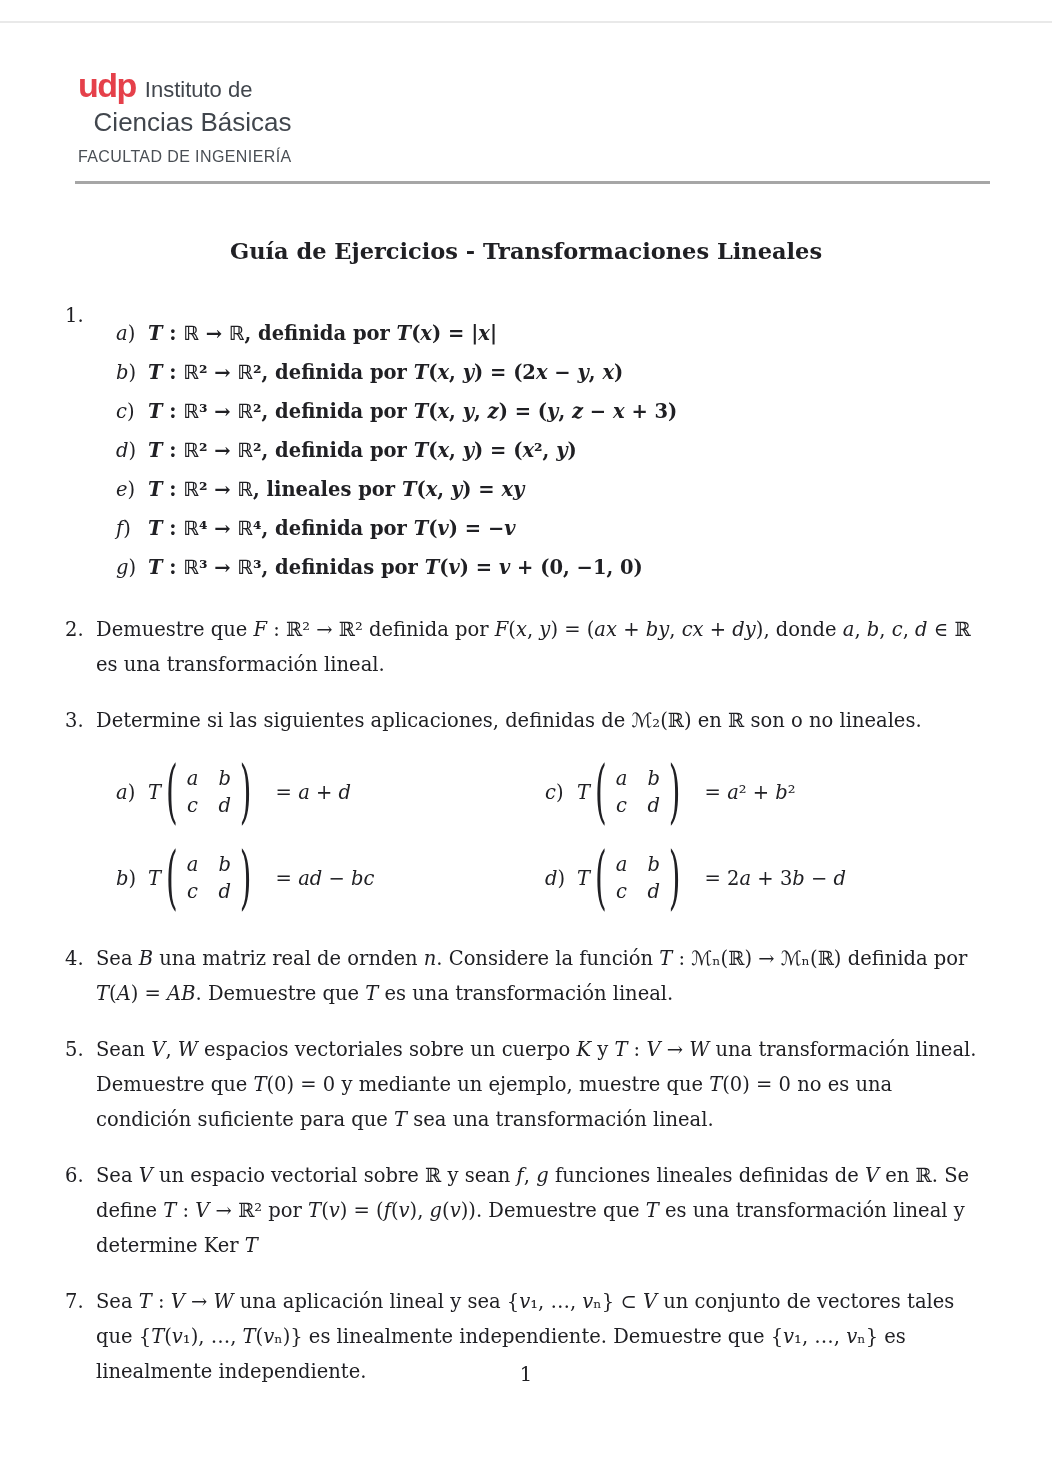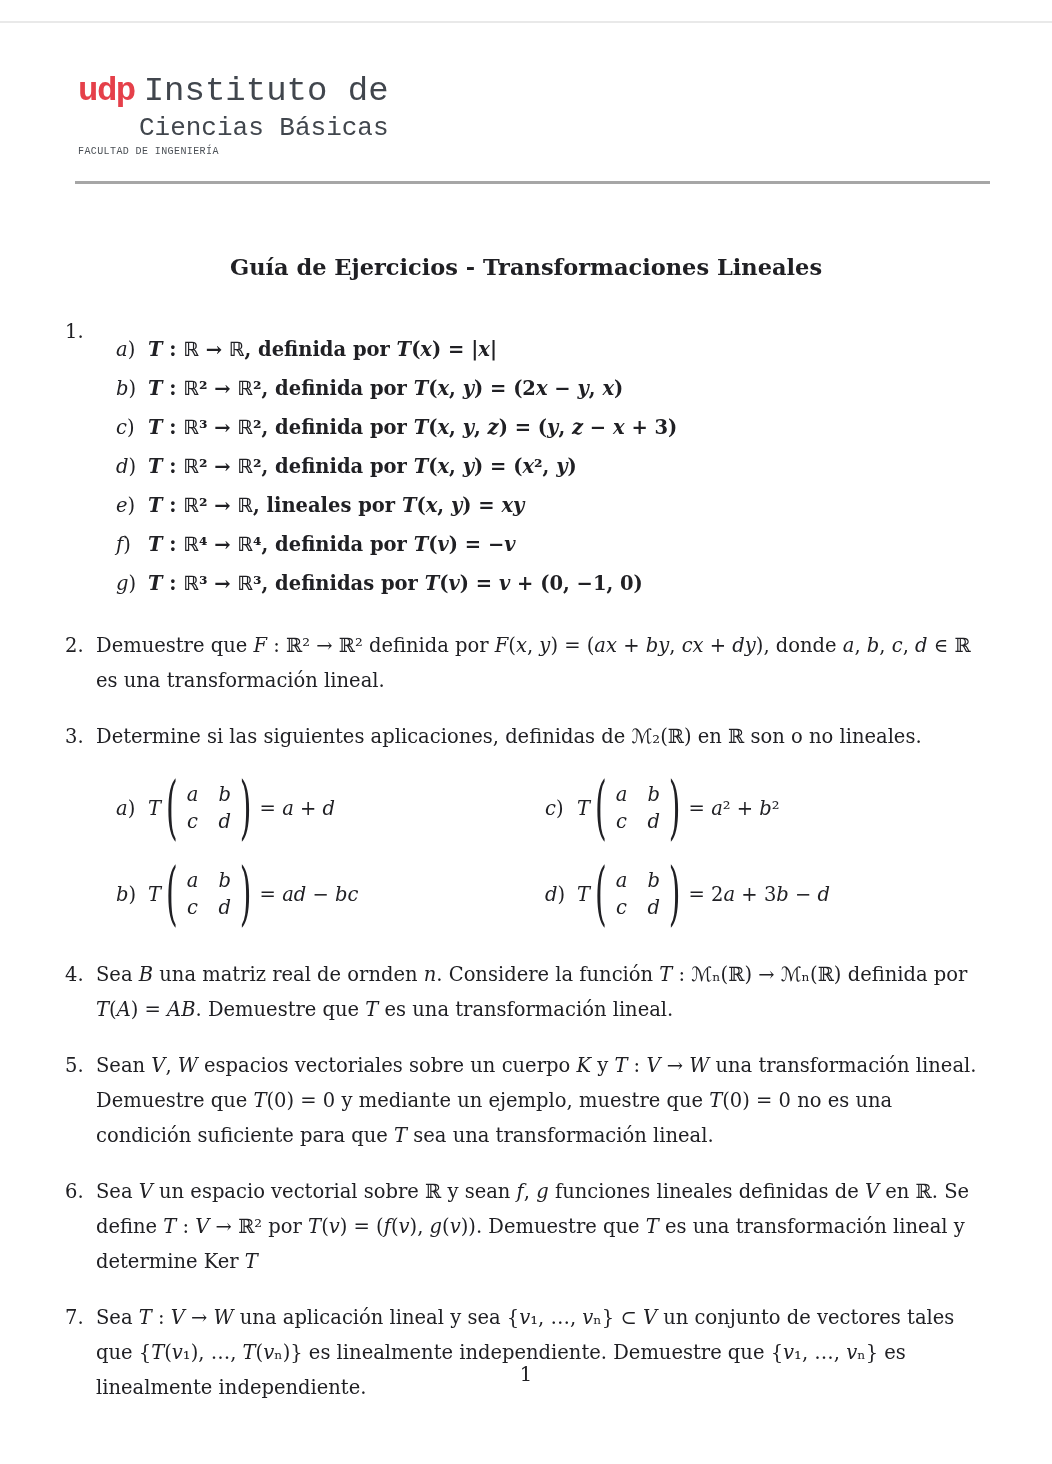--- a/index.html
+++ b/index.html
@@ -10,52 +10,52 @@
     color: #202024;
     position: relative;
     overflow: hidden;
   }
   .top-hairline {
     position: absolute; top: 21px; left: 0;
     width: 100%; height: 2px; background: #e9e9e9;
   }
   
   .header {
-    position: absolute; top: 74px; left: 78px;
-    font-family: Liberation Mono, monospace;
+    position: absolute; top: 68px; left: 78px;
+    font-family: Liberation Sans, sans-serif;
   }
   .logo-row1 { display: flex; align-items: baseline; }
   .brand {
     font-weight: 800; font-size: 34px; letter-spacing: -1.5px;
     line-height: 1;
   }
   .inst {
-    font-size: 34px; color: #41464d; font-weight: 400;
+    font-size: 22px; color: #41464d; font-weight: 400;
     margin-left: 9px; line-height: 1;
   }
   .inst2 {
     font-size: 26px; color: #41464d; font-weight: 400;
     margin-top: 7px; line-height: 1; text-align: right;
   }
   .faculty {
-    margin-top: 5px; font-size: 10px; color: #4a4f55;
+    margin-top: 13px; font-size: 16px; color: #4a4f55;
     letter-spacing: 0.4px; font-weight: 400;
   }
   .header-rule {
     position: absolute; top: 181px; left: 75px;
     width: 915px; height: 3px; background: #a6a6a6;
   }
   
   main {
     position: absolute; top: 236px; left: 65px; width: 922px;
     font-size: 19.5px; line-height: 35px;
   }
   .title {
     text-align: center; font-weight: bold; font-size: 22.5px;
-    line-height: 30px; margin: 16px 0 32px 0;
+    line-height: 30px; margin: 0 0 32px 0;
   }
   .mi { font-style: italic; }
   .ex { display: flex; margin-top: 21px; }
   .ex-num { width: 31px; flex: none; }
   .ex-body { flex: 1; }
   .sublist { margin: 18px 0 6px 20px; }
   .si { display: flex; margin-bottom: 4px; }
   .si-label { width: 32px; flex: none; }
   .si-text { flex: 1; font-weight: bold; }
   
@@ -69,21 +69,21 @@
   .paren {
     display: inline-block; font-size: 30px; line-height: 1;
     transform: scaleY(2.3); transform-origin: center;
   }
   .cells {
     display: grid; grid-template-columns: auto auto;
     column-gap: 20px; padding: 0 9px; text-align: center;
     line-height: 27px; align-self: center;
   }
   .cell { font-style: italic; }
-  .mx-rhs { margin-left: 8px; }
+  .mx-rhs { margin-left: 24px; }
   
   .page-num {
     position: absolute; top: 1363px; left: 0; width: 100%;
     text-align: center; font-size: 19.5px;
   }
 </style>
 </head>
 <body>
 
 <div class="top-hairline"></div>

